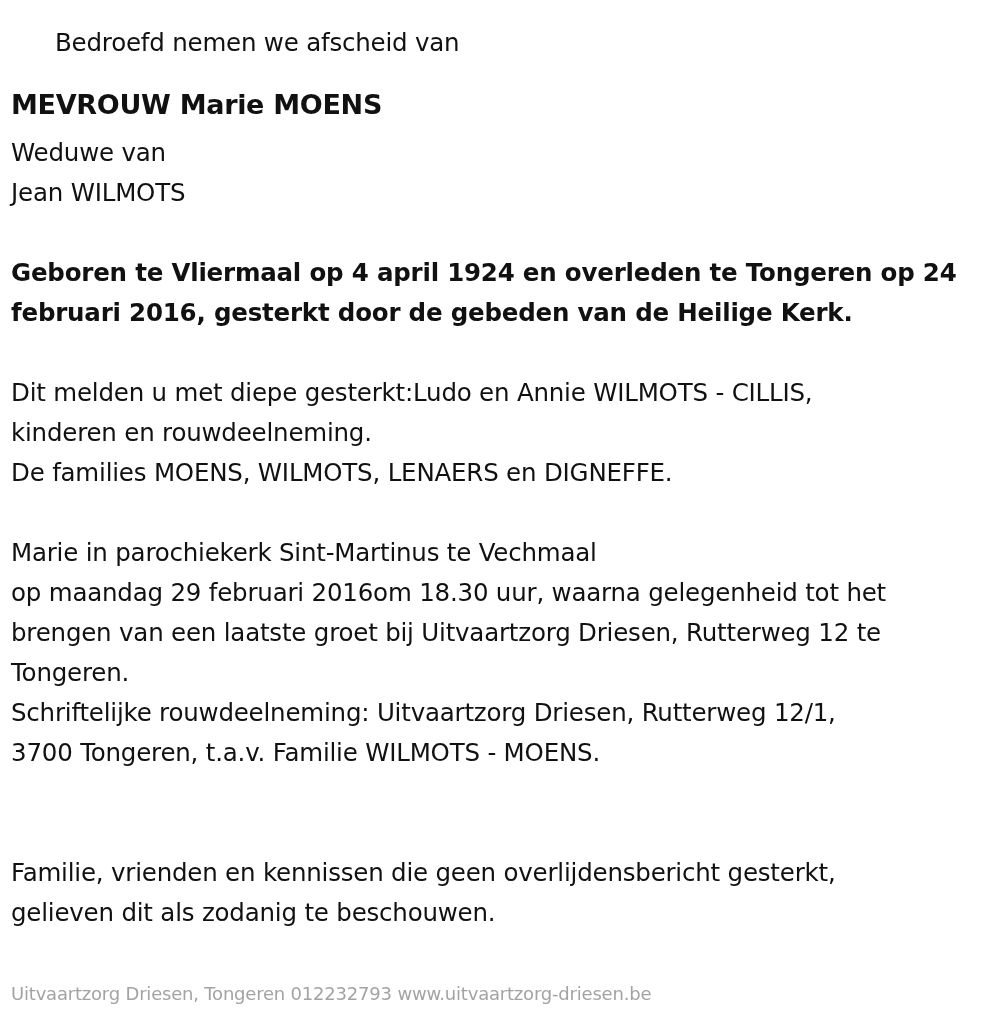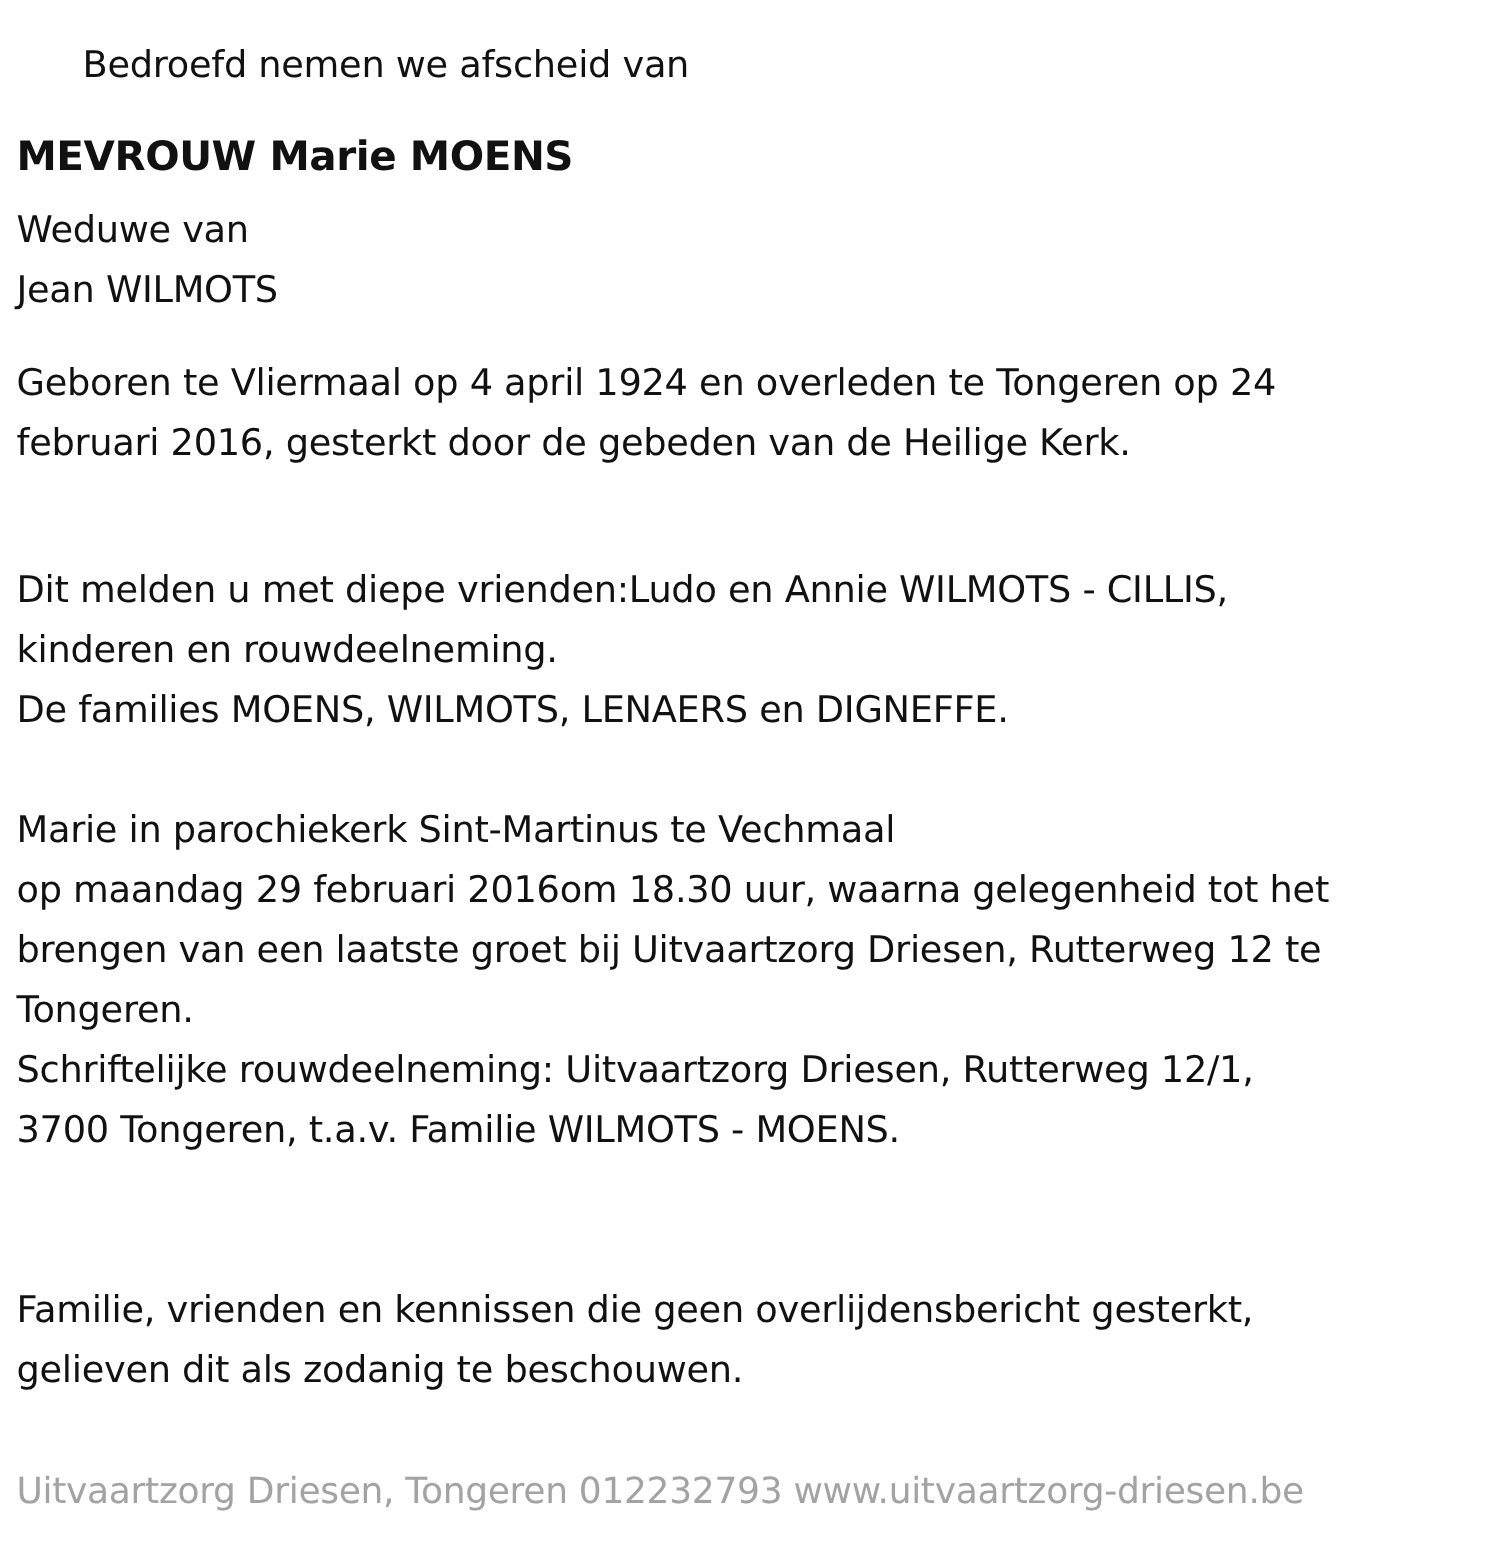--- a/index.html
+++ b/index.html
@@ -14,27 +14,27 @@
       letter-spacing: -0.2px;
     }
     .intro { position: absolute; top: 23px; left: 11px; margin-left: 44px; }
     .title {
       position: absolute; top: 82px; left: 11px;
       font-size: 27px; font-weight: bold; line-height: 46px; white-space: nowrap;
       letter-spacing: -0.3px;
     }
     .block { position: absolute; left: 11px; }
     .b-widow { top: 133px; }
-    .b-born { top: 235px; }
+    .b-born { top: 253px; font-weight: bold; }
     .b-announce { top: 373px; }
     .b-service { top: 533px; }
     .b-family { top: 853px; }
     .footer {
       position: absolute; top: 974px; left: 11px;
-      font-size: 24px; line-height: 40px; white-space: nowrap;
+      font-size: 18px; line-height: 40px; white-space: nowrap;
       color: #a3a3a3; letter-spacing: -0.2px;
     }
   </style>
 </head>
 <body>
 
 <div class="page">
   <div class="line intro">Bedroefd nemen we afscheid van</div>
   <div class="title">MEVROUW Marie MOENS</div>
 
@@ -42,21 +42,21 @@
     <div class="line">Weduwe van</div>
     <div class="line">Jean WILMOTS</div>
   </div>
 
   <div class="block b-born">
     <div class="line">Geboren te Vliermaal op 4 april 1924 en overleden te Tongeren op 24</div>
     <div class="line">februari 2016, gesterkt door de gebeden van de Heilige Kerk.</div>
   </div>
 
   <div class="block b-announce">
-    <div class="line">Dit melden u met diepe vrienden:Ludo en Annie WILMOTS - CILLIS,</div>
+    <div class="line">Dit melden u met diepe gesterkt:Ludo en Annie WILMOTS - CILLIS,</div>
     <div class="line">kinderen en rouwdeelneming.</div>
     <div class="line">De families MOENS, WILMOTS, LENAERS en DIGNEFFE.</div>
   </div>
 
   <div class="block b-service">
     <div class="line">Marie in parochiekerk Sint-Martinus te Vechmaal</div>
     <div class="line">op maandag 29 februari 2016om 18.30 uur, waarna gelegenheid tot het</div>
     <div class="line">brengen van een laatste groet bij Uitvaartzorg Driesen, Rutterweg 12 te</div>
     <div class="line">Tongeren.</div>
     <div class="line">Schriftelijke rouwdeelneming: Uitvaartzorg Driesen, Rutterweg 12/1,</div>

